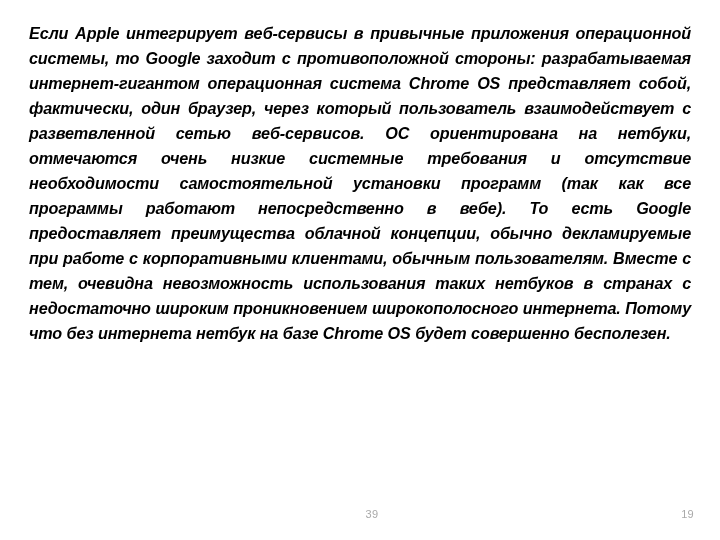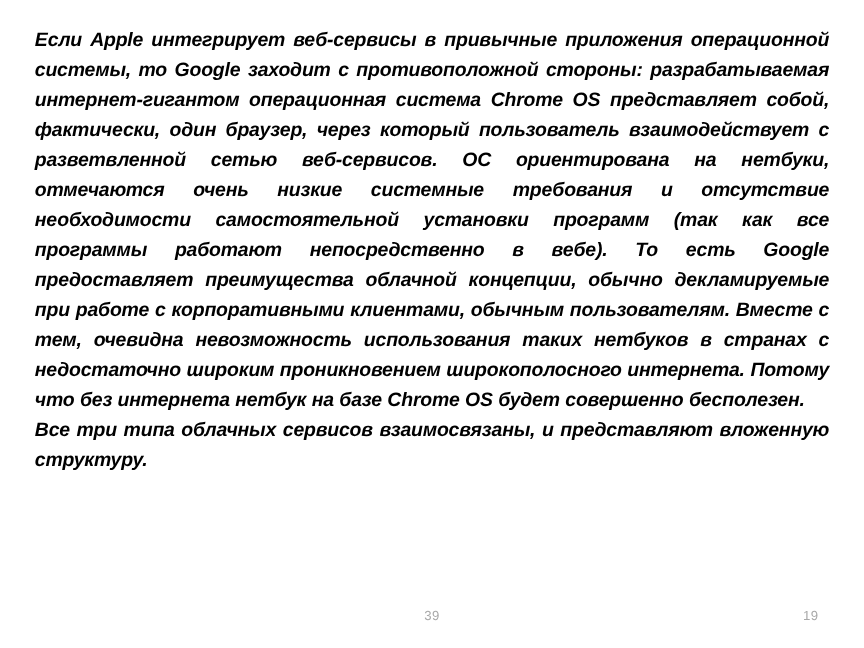--- a/index.html
+++ b/index.html
@@ -42,21 +42,21 @@
     -webkit-font-smoothing: antialiased;
   }
 
   
   .body-paragraph:last-child {
     margin-top: 0;
   }
 
   .footer {
     position: absolute;
-    left: 0;
+    left: 12px;
     right: 0;
     top: 506px;
     height: 26px;
   }
 
   .page-number {
     position: absolute;
     top: 0;
     font-size: 11px;
     font-weight: 400;
@@ -77,21 +77,20 @@
     text-align: right;
   }
 </style>
 </head>
 <body>
 
 <div class="slide">
 
   <div class="content-block">
     <p class="body-paragraph">Если Apple интегрирует веб-сервисы в привычные приложения операционной системы, то Google заходит с противоположной стороны: разрабатываемая интернет-гигантом операционная система Chrome OS представляет собой, фактически, один браузер, через который пользователь взаимодействует с разветвленной сетью веб-сервисов. ОС ориентирована на нетбуки, отмечаются очень низкие системные требования и отсутствие необходимости самостоятельной установки программ (так как все программы работают непосредственно в вебе). То есть Google предоставляет преимущества облачной концепции, обычно декламируемые при работе с корпоративными клиентами, обычным пользователям. Вместе с тем, очевидна невозможность использования таких нетбуков в странах с недостаточно широким проникновением широкополосного интернета. Потому что без интернета нетбук на базе Chrome OS будет совершенно бесполезен.</p>
-    <p class="body-paragraph">Все три типа облачных сервисов взаимосвязаны, и представляют вложенную структуру.</p>
   </div>
 
   <div class="footer">
     <span class="page-number center">39</span>
     <span class="page-number right">19</span>
   </div>
 
 </div>
 
 </body></html>

